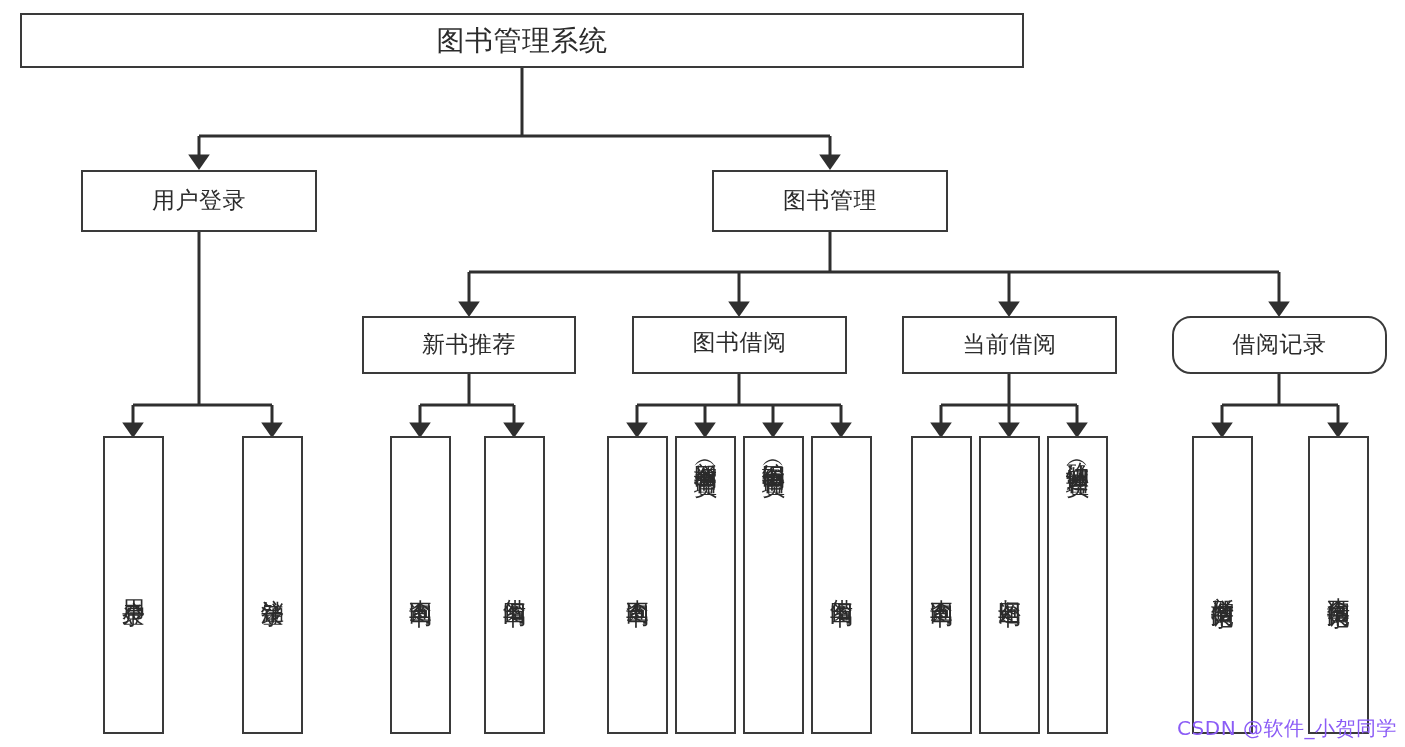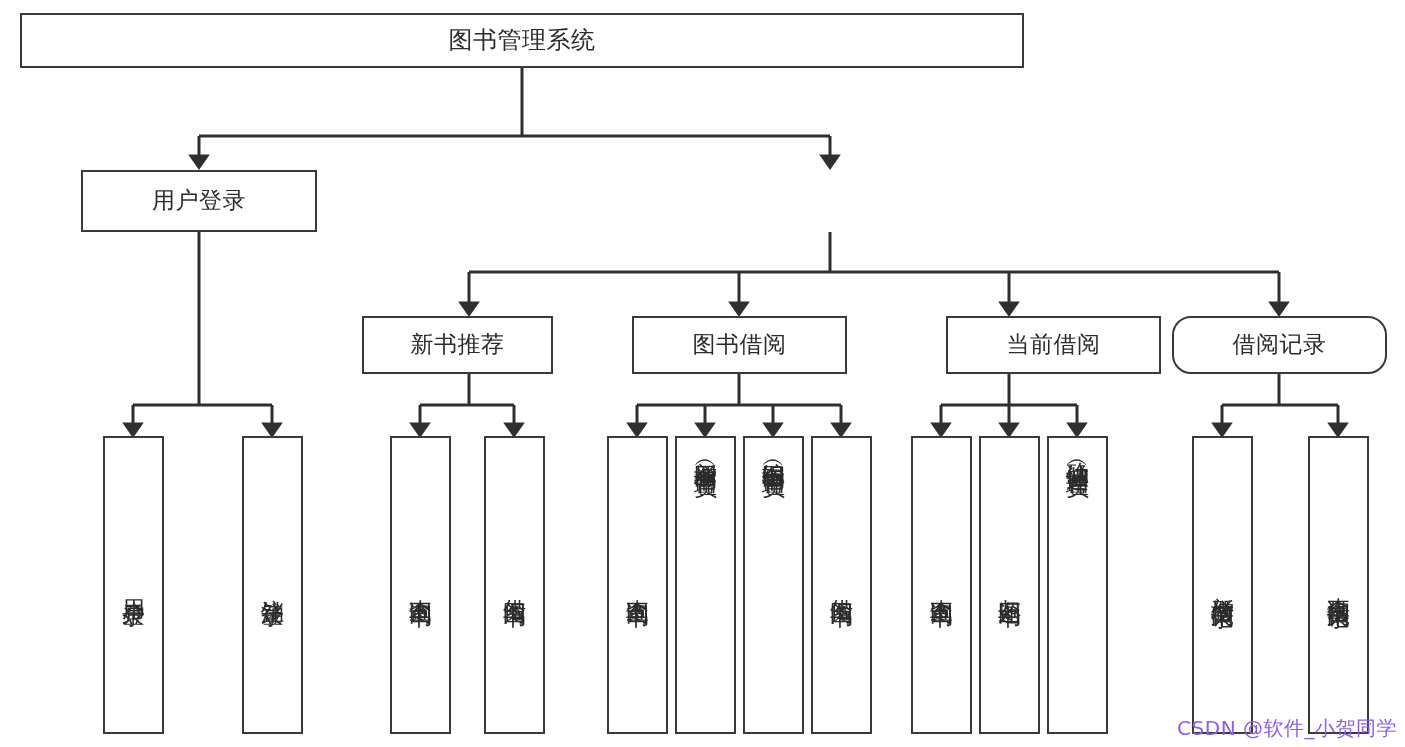--- a/index.html
+++ b/index.html
@@ -40,21 +40,21 @@
     display: block;
     text-align: center;
     line-height: 1.18;
     letter-spacing: 0.5px;
   }
   
   .node.h .lbl {
     font-size: 23px;
     writing-mode: horizontal-tb;
   }
-  .node.root .lbl { font-size: 24px; }
+  .node.root .lbl { font-size: 28px; }
   
   .node.v {
     align-items: flex-start;
     padding-top: 6px;
   }
   .node.v .lbl {
     writing-mode: vertical-rl;
     text-orientation: upright;
     font-size: 23px;
     line-height: 1.08;
@@ -131,28 +131,31 @@
     </g>
   </svg>
 
   <div class="node h root" style="left:20px; top:13px; width:1004px; height:55px;">
     <span class="lbl">图书管理系统</span>
   </div>
 
   <div class="node h" style="left:81px; top:170px; width:236px; height:62px;">
     <span class="lbl">用户登录</span>
   </div>
-
-  <div class="node h" style="left:362px; top:316px; width:191px; height:58px;">
+  <div class="node h" style="left:712px; top:170px; width:236px; height:62px;">
+    <span class="lbl">图书管理</span>
+  </div>
+
+  <div class="node h" style="left:362px; top:316px; width:214px; height:58px;">
     <span class="lbl">新书推荐</span>
   </div>
-  <div class="node h" style="left:632px; top:316px; width:215px; height:58px;">
+  <div class="node h" style="left:632px; top:316px; width:215px; height:58px;font-family:Liberation Mono, monospace;">
     <span class="lbl">图书借阅</span>
   </div>
-  <div class="node h" style="left:902px; top:316px; width:215px; height:58px;margin-left:44px;">
+  <div class="node h" style="left:902px; top:316px; width:215px; height:58px;">
     <span class="lbl">当前借阅</span>
   </div>
   <div class="node h" style="left:1172px; top:316px; width:215px; height:58px;border-radius:19px;">
     <span class="lbl">借阅记录</span>
   </div>
 
   <div class="node v mid" style="left:103px; top:436px; width:61px; height:298px;">
     <span class="lbl">用户登录</span>
   </div>
   <div class="node v mid" style="left:242px; top:436px; width:61px; height:298px;">

